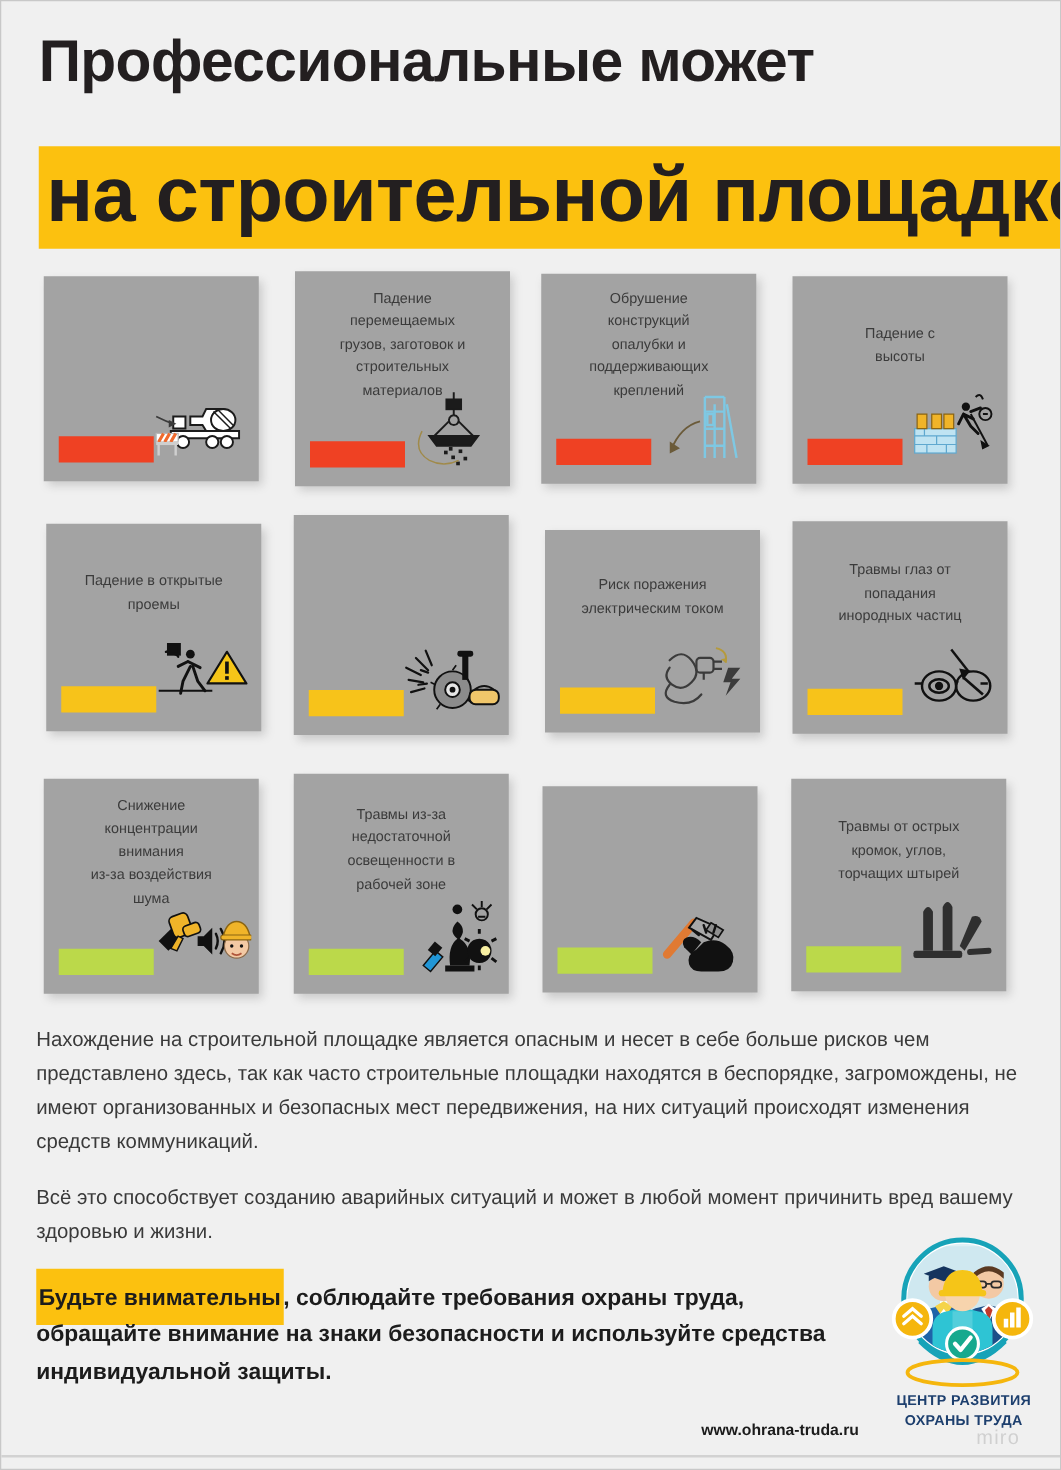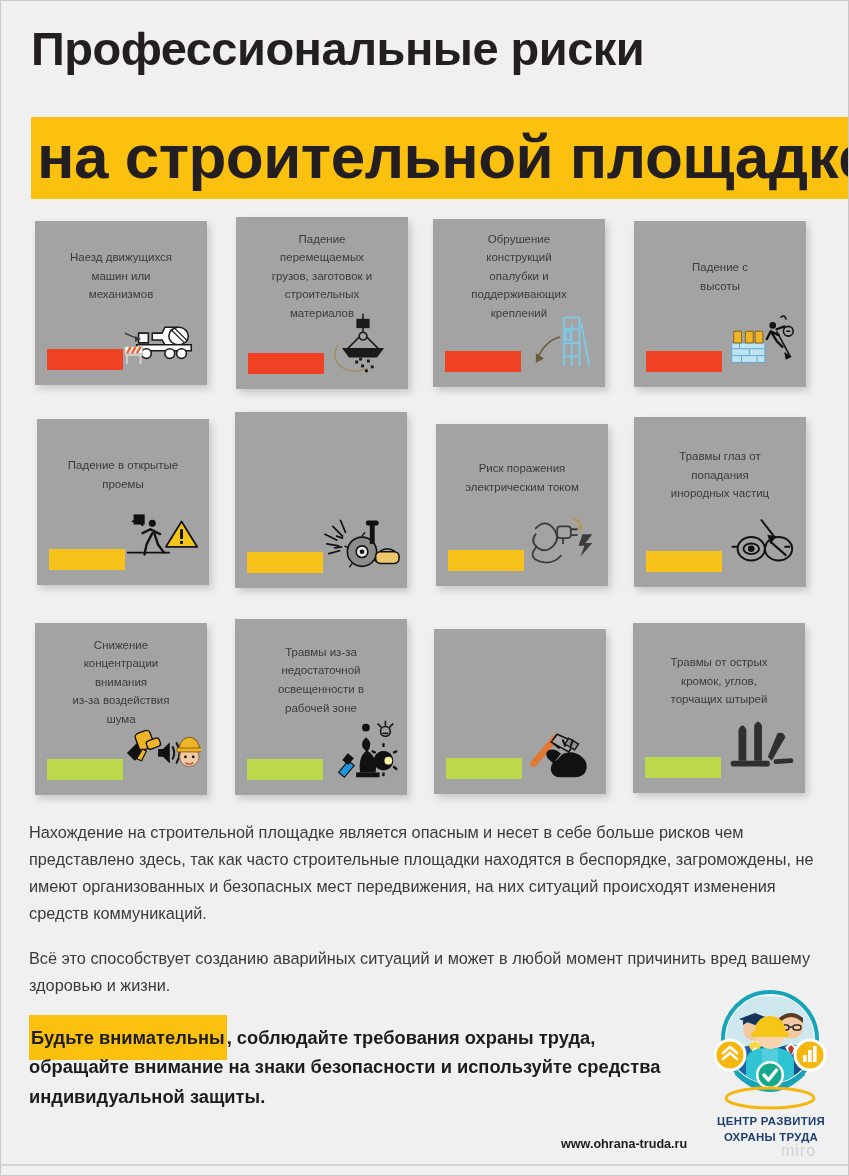--- a/index.html
+++ b/index.html
@@ -166,29 +166,28 @@
     height: 2px;
     background: #d2d2d2;
   }
 </style>
 </head>
 <body>
 
 <div id="page">
 
   <div class="title-block">
-    <div class="title-line1">Профессиональные риски</div>
+    <div class="title-line1">Профессиональные может</div>
     <div class="title-line2-wrap">
       <span class="title-line2">на строительной площадке</span>
     </div>
   </div>
 
   <div id="grid">
       <div class="card" style="left: 6px; top: 14px; height: 164px;">
-        <div class="card-text" style="top: 27.1px;">Наезд движущихся<br>машин или<br>механизмов</div>
         <div class="card-bar" style="background: rgb(239, 65, 35);"></div>
         <div class="card-icon">
           <svg viewBox="0 0 80 62">
     <g stroke="#1b1b1b" fill="none" stroke-width="1.6">
       <path d="M30 26 h10 l3 -6 h12 a10 9 0 0 1 0 18 h-12 l-3 -5 h-10 Z" fill="#fff"></path>
       <ellipse cx="57" cy="29" rx="10" ry="9" fill="#fff"></ellipse>
       <path d="M49 22 l14 14 M52 20 l14 14" stroke-width="1.2"></path>
       <path d="M14 38 h56 v6 h-56 Z" fill="#fff"></path>
       <path d="M16 26 h10 v10 h-10 Z" fill="#fff"></path>
       <circle cx="24" cy="47" r="5" fill="#fff"></circle>

